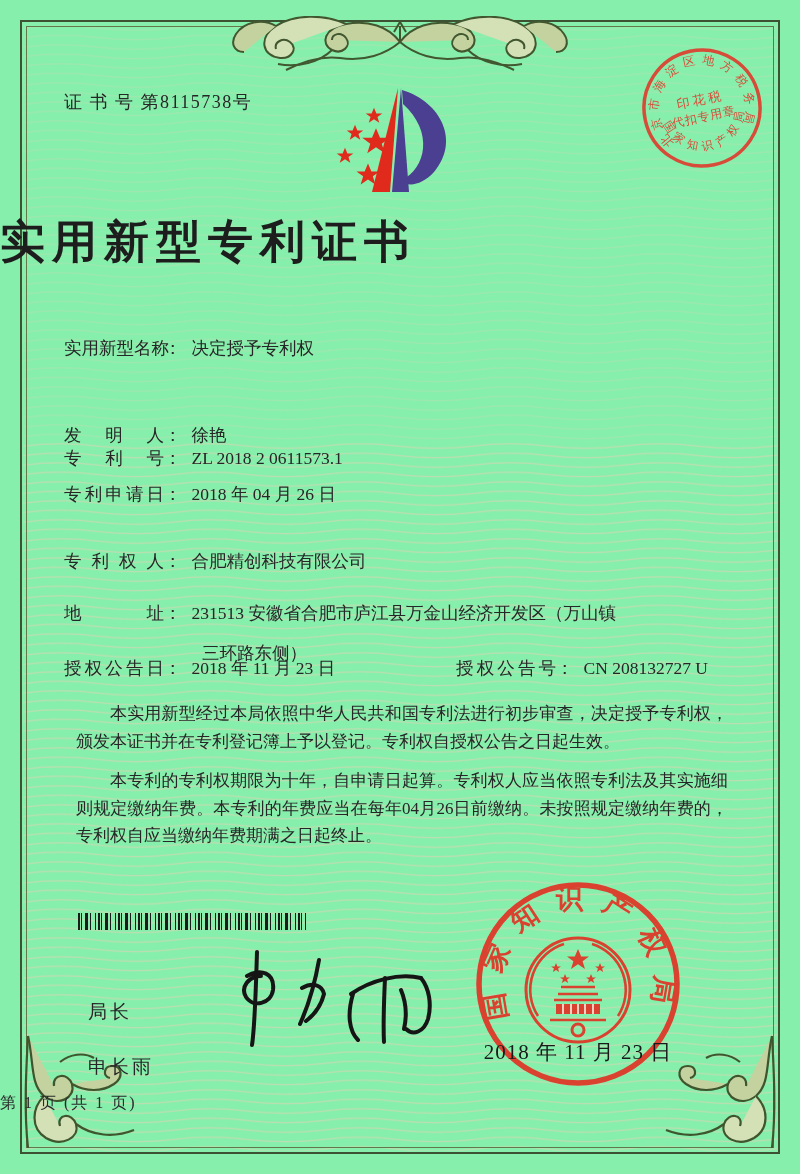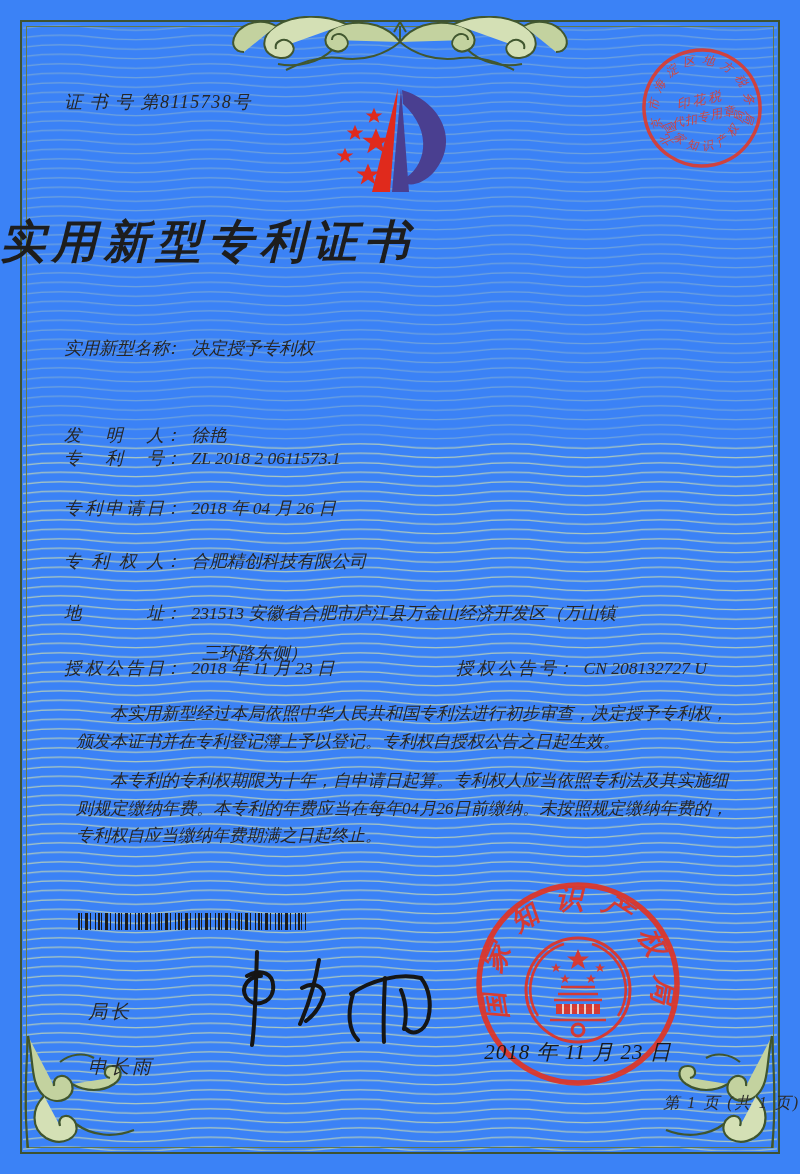--- a/index.html
+++ b/index.html
@@ -1,17 +1,17 @@
 <!DOCTYPE html>
 <html><head>
 <meta charset="utf-8">
 <style>
   html,body{margin:0;padding:0;background:#e9e7db;}
-  .page{position:relative;width:800px;height:1174px;margin:0 auto;background:#3b82f6;overflow:hidden;
-        font-family:"Liberation Serif","DejaVu Serif",serif;color:#222;font-style:italic;}
+  .page{position:relative;width:800px;height:1174px;margin:0 auto;background:#86efac;overflow:hidden;
+        font-family:"Liberation Serif","DejaVu Serif",serif;color:#222;}
   .outer-border{position:absolute;left:20px;top:20px;right:20px;bottom:20px;border:2.5px solid #3d5232;}
   .inner-border{position:absolute;left:26px;top:26px;right:26px;bottom:26px;border:1px solid #63784a;}
   .waves{position:absolute;left:23px;top:23px;width:754px;height:1128px;z-index:0;}
   .abs{position:absolute;}
   .cert-no{left:64px;top:90px;font-size:18px;letter-spacing:1.5px;color:#262626;z-index:3;}
   .title{left:0;top:212px;width:100%;text-align:left;font-size:45px;font-weight:bold;letter-spacing:7px;color:#1d1d1d;z-index:3;}
   .fields{left:64px;top:336px;width:690px;z-index:3;font-size:17.5px;color:#262626;}
   .frow{position:absolute;left:0;white-space:nowrap;}
   .flabel{display:inline-block;width:100px;text-align:justify;text-align-last:justify;vertical-align:top;}
   .fval{margin-left:10px;}
@@ -22,21 +22,21 @@
   .barcode{left:78px;top:913px;width:228px;height:17px;z-index:3;
     background:repeating-linear-gradient(90deg,#1b1b1b 0 2px,transparent 2px 3px,#1b1b1b 3px 4px,transparent 4px 7px,#1b1b1b 7px 10px,transparent 10px 12px,#1b1b1b 12px 13px,transparent 13px 17px,#1b1b1b 17px 18px,transparent 18px 20px);}
   .director{left:88px;top:970px;z-index:3;font-size:19px;letter-spacing:3px;color:#262626;}
   .director div{margin-bottom:14px;margin-top:29px;}
   .sig-svg{left:195px;top:938px;z-index:4;}
   .seal-svg{left:462px;top:868px;z-index:5;}
   .stamp-svg{left:630px;top:38px;z-index:5;}
   .logo-svg{left:322px;top:80px;z-index:3;}
   .ornament-svg{left:228px;top:16px;z-index:2;}
   .corner-svg{z-index:2;}
-  .footer{left:0;top:1093px;width:100%;text-align:right;font-size:16px;letter-spacing:2px;z-index:3;color:#2a2a2a;}
+  .footer{left:0;top:1093px;width:100%;text-align:left;font-size:16px;letter-spacing:2px;z-index:3;color:#2a2a2a;}
 </style>
 </head>
 <body>
 
 <div class="page">
 
   <svg class="waves" viewBox="0 0 754 1128" preserveAspectRatio="none">
     <defs>
       <pattern id="wv" width="150" height="9.5" patternUnits="userSpaceOnUse">
         <path d="M0,5 Q 37,0.5 75,5 T 150,5" fill="none" stroke="#c9dab1" stroke-width="1.2"></path>
@@ -110,21 +110,21 @@
   <div class="abs fields">
     <div class="frow" style="top:0;">
       <span class="flabel">实用新型名称</span><span>：</span><span class="fval">决定授予专利权</span>
     </div>
     <div class="frow" style="top:55px;margin-top:32px;">
       <span class="flabel">发明人</span><span>：</span><span class="fval">徐艳</span>
     </div>
     <div class="frow" style="top:110px;">
       <span class="flabel">专利号</span><span>：</span><span class="fval">ZL 2018 2 0611573.1</span>
     </div>
-    <div class="frow" style="top:160px;">
+    <div class="frow" style="top:146px;">
       <span class="flabel">专利申请日</span><span>：</span><span class="fval">2018 年 04 月 26 日</span>
     </div>
     <div class="frow" style="top:213px;">
       <span class="flabel">专利权人</span><span>：</span><span class="fval">合肥精创科技有限公司</span>
     </div>
     <div class="frow" style="top:265px;">
       <span class="flabel">地址</span><span>：</span><span class="fval">231513 安徽省合肥市庐江县万金山经济开发区（万山镇</span>
     </div>
     <div class="addr2" style="top:293px;margin-top:12px;">三环路东侧）</div>
     <div class="frow" style="top:320px;">

